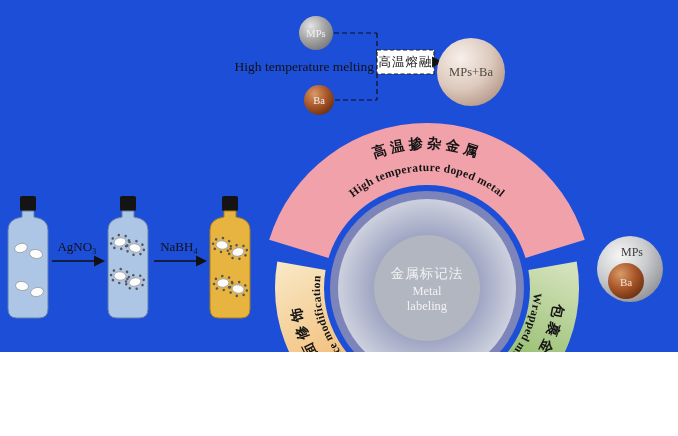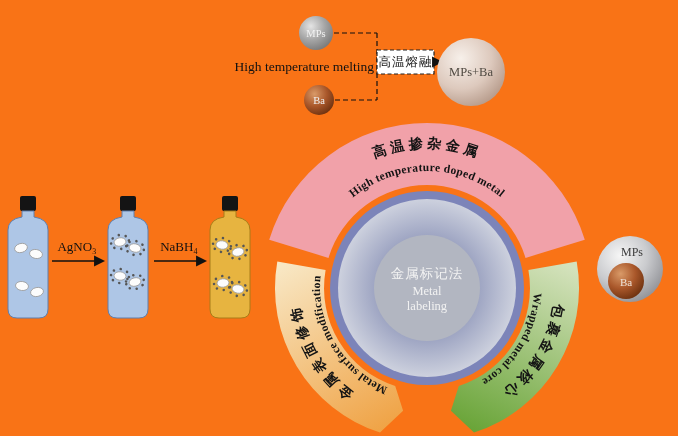--- a/index.html
+++ b/index.html
@@ -1,19 +1,19 @@
 <!DOCTYPE html>
 <html><head>
 <meta charset="utf-8">
 <style>
   html,body{margin:0;padding:0;background:#fff;}
   .canvas{
     position:relative;
-    width:678px;height:436px;
-    background:#f97316;
+    width:678px;height:352px;
+    background:#1d4ed8;
     overflow:hidden;
     font-family:"Liberation Serif","DejaVu Serif",serif;
   }
   svg{position:absolute;left:0;top:0;}
   text{font-family:"Liberation Serif","DejaVu Serif",serif;}
   .arc-zh{font-size:14px;font-weight:bold;fill:#141414;letter-spacing:4px;}
   .arc-en{font-size:11.5px;font-weight:bold;fill:#141414;letter-spacing:.3px;}
   .center-zh{font-size:13.5px;fill:#f2f2f2;letter-spacing:1px;}
   .center-en{font-size:12.5px;fill:#f2f2f2;}
   .reagent{font-size:13px;fill:#111;}

